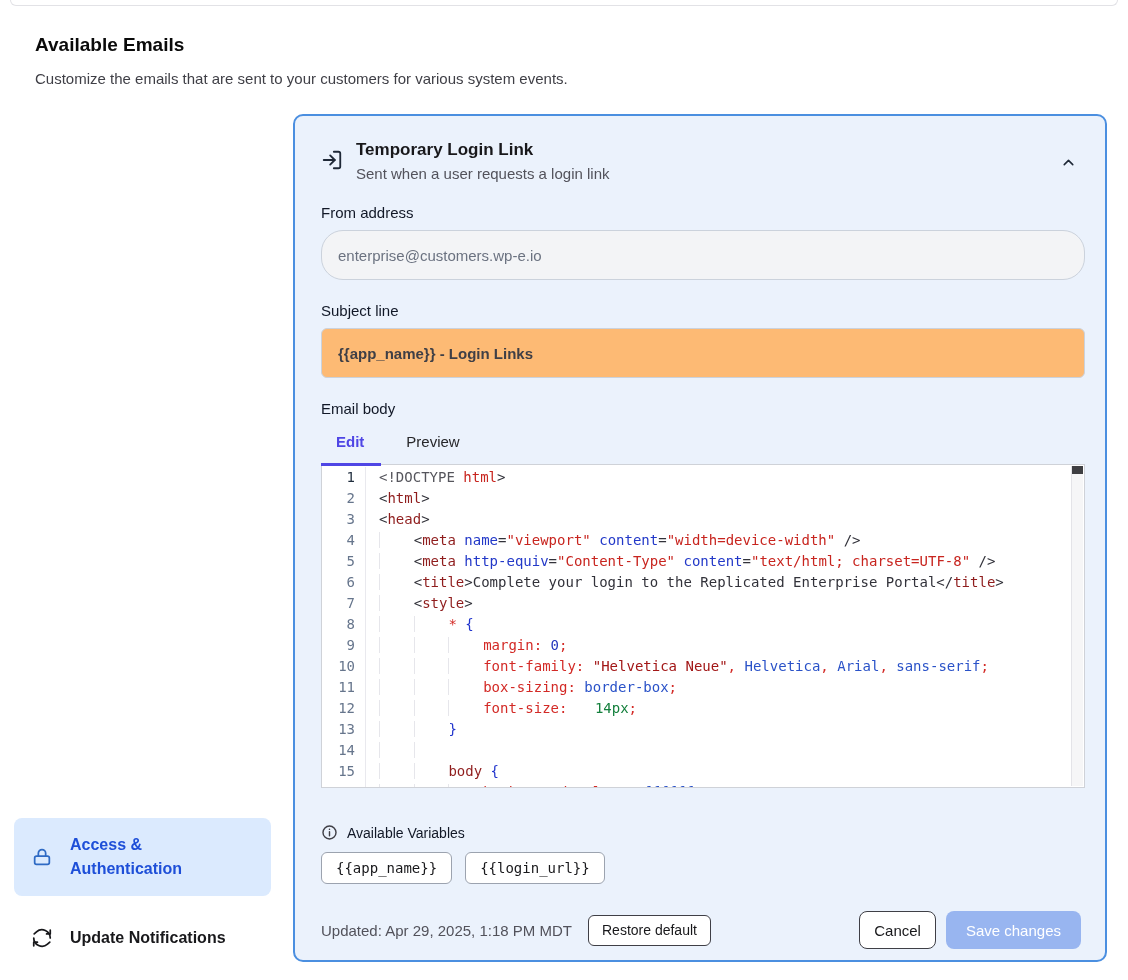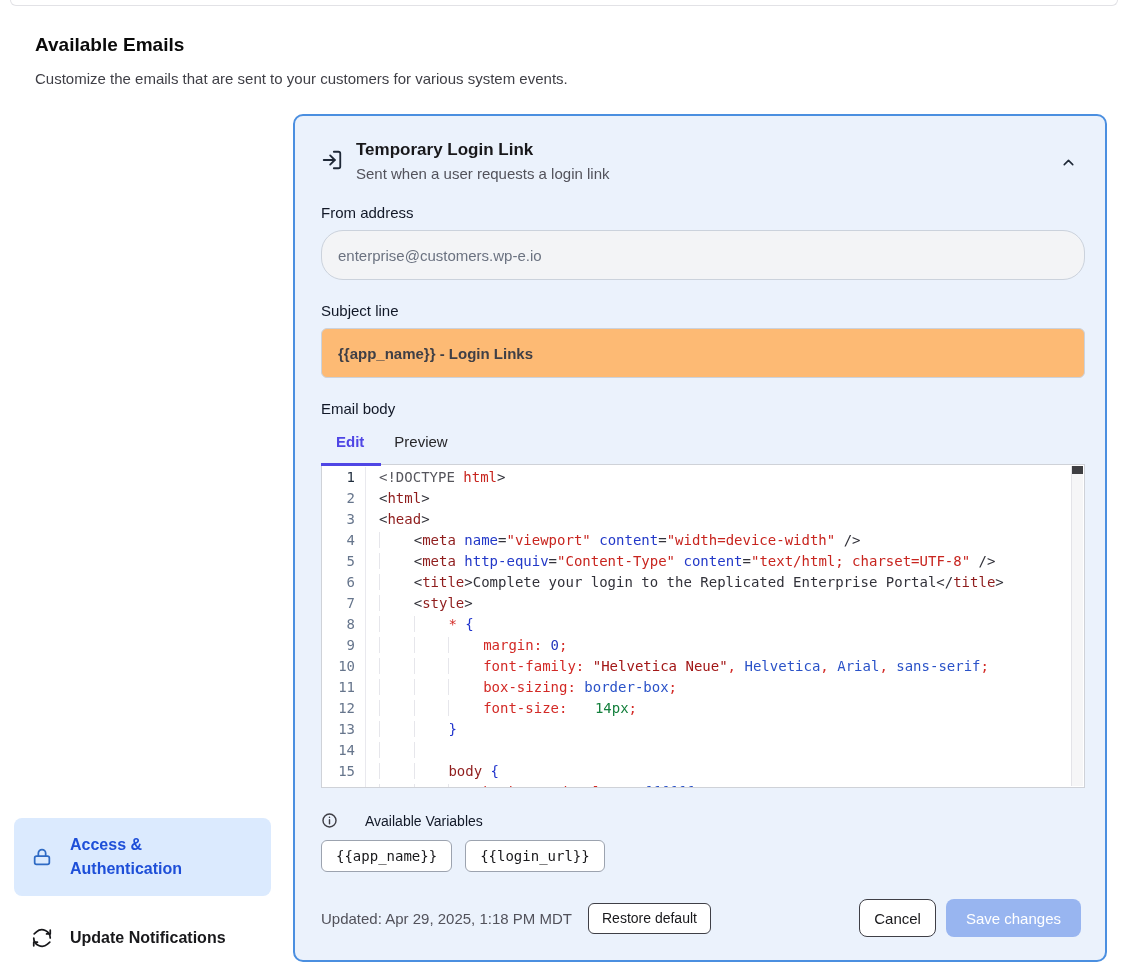--- a/index.html
+++ b/index.html
@@ -33,21 +33,21 @@
   .panel-title { font-size: 17px; font-weight: 700; color: #18181b; }
   .panel-sub { font-size: 15px; color: #52525b; margin-top: 5px; }
   .collapse-btn { margin-left: auto; margin-top: 10px; background: none; border: none; cursor: pointer; padding: 4px; }
 
   .field-label { font-size: 15px; font-weight: 500; color: #111827; margin-top: 22px; margin-bottom: 9px; }
   .text-input { width: 764px; height: 50px; border: 1px solid #cbd2dc; border-radius: 6px;
     font-size: 15px; padding: 0 16px; font-family: "Liberation Sans", sans-serif; display: block; }
   .text-input.gray { background: #f3f4f6; color: #6b7280; border-radius: 22px; }
   .text-input.white { background: #fdba74; color: #3f3f46; font-weight: bold; }
 
-  .tabs { display: flex; margin-top: 2px; height: 30px; align-items: center; }
+  .tabs { display: flex; margin-top: 2px; height: 30px; align-items: center; gap: 12px; }
   .tab { border: none; background: none; font-size: 15px; cursor: pointer; padding: 0 15px; height: 30px;
     font-family: "Liberation Sans", sans-serif; }
   .tab.active { color: #4f46e5; font-weight: 700; }
   .tab.inactive { color: #27272a; font-weight: 500; }
 
   .editor-wrap { position: relative; margin-top: 8px; width: 764px; }
   .tab-underline { position: absolute; top: -1px; left: 0; width: 60px; height: 3px; background: #4f46e5; z-index: 3; }
   .editor { position: relative; width: 764px; height: 324px; background: #fff; border: 1px solid #cfd2d8;
     overflow: hidden; font-family: "DejaVu Sans Mono", monospace; font-size: 14px; line-height: 21px; }
   .code-lines { padding-top: 2px; }
@@ -67,21 +67,21 @@
   .tk-m { color: #a21616; }
   .tk-v { color: #2a52c8; }
   .tk-n { color: #2336bd; }
   .tk-g { color: #15803d; margin-left: 19px; }
   .tk-b { color: #2336cd; }
 
   .sb-track { position: absolute; top: 1px; right: 1px; bottom: 1px; width: 12px; background: #f6f6f7;
     border-left: 1px solid #e4e4e8; }
   .sb-thumb { position: absolute; top: 0; left: 0; right: 0; height: 8px; background: #3f3f42; cursor: grab; }
 
-  .vars-row { display: flex; align-items: center; gap: 27px; margin-top: 24px; }
+  .vars-row { display: flex; align-items: center; gap: 9px; margin-top: 36px; }
   .vars-label { font-size: 14px; font-weight: 500; color: #111827; }
   .chips-row { display: flex; gap: 13px; margin-top: 11px; }
   .chip { background: #fff; border: 1px solid #9ca3af; border-radius: 6px; height: 32px; padding: 0 14px;
     font-family: "DejaVu Sans Mono", monospace; font-size: 14px; color: #18181b; display: flex;
     align-items: center; cursor: pointer; }
 
   .footer-row { display: flex; align-items: center; margin-top: 27px; }
   .updated-text { font-size: 15px; color: #52525b; }
   .btn { cursor: pointer; font-family: "Liberation Sans", sans-serif; }
   .btn-restore { margin-left: 16px; height: 31px; padding: 0 13px; font-size: 14px; color: #18181b;

